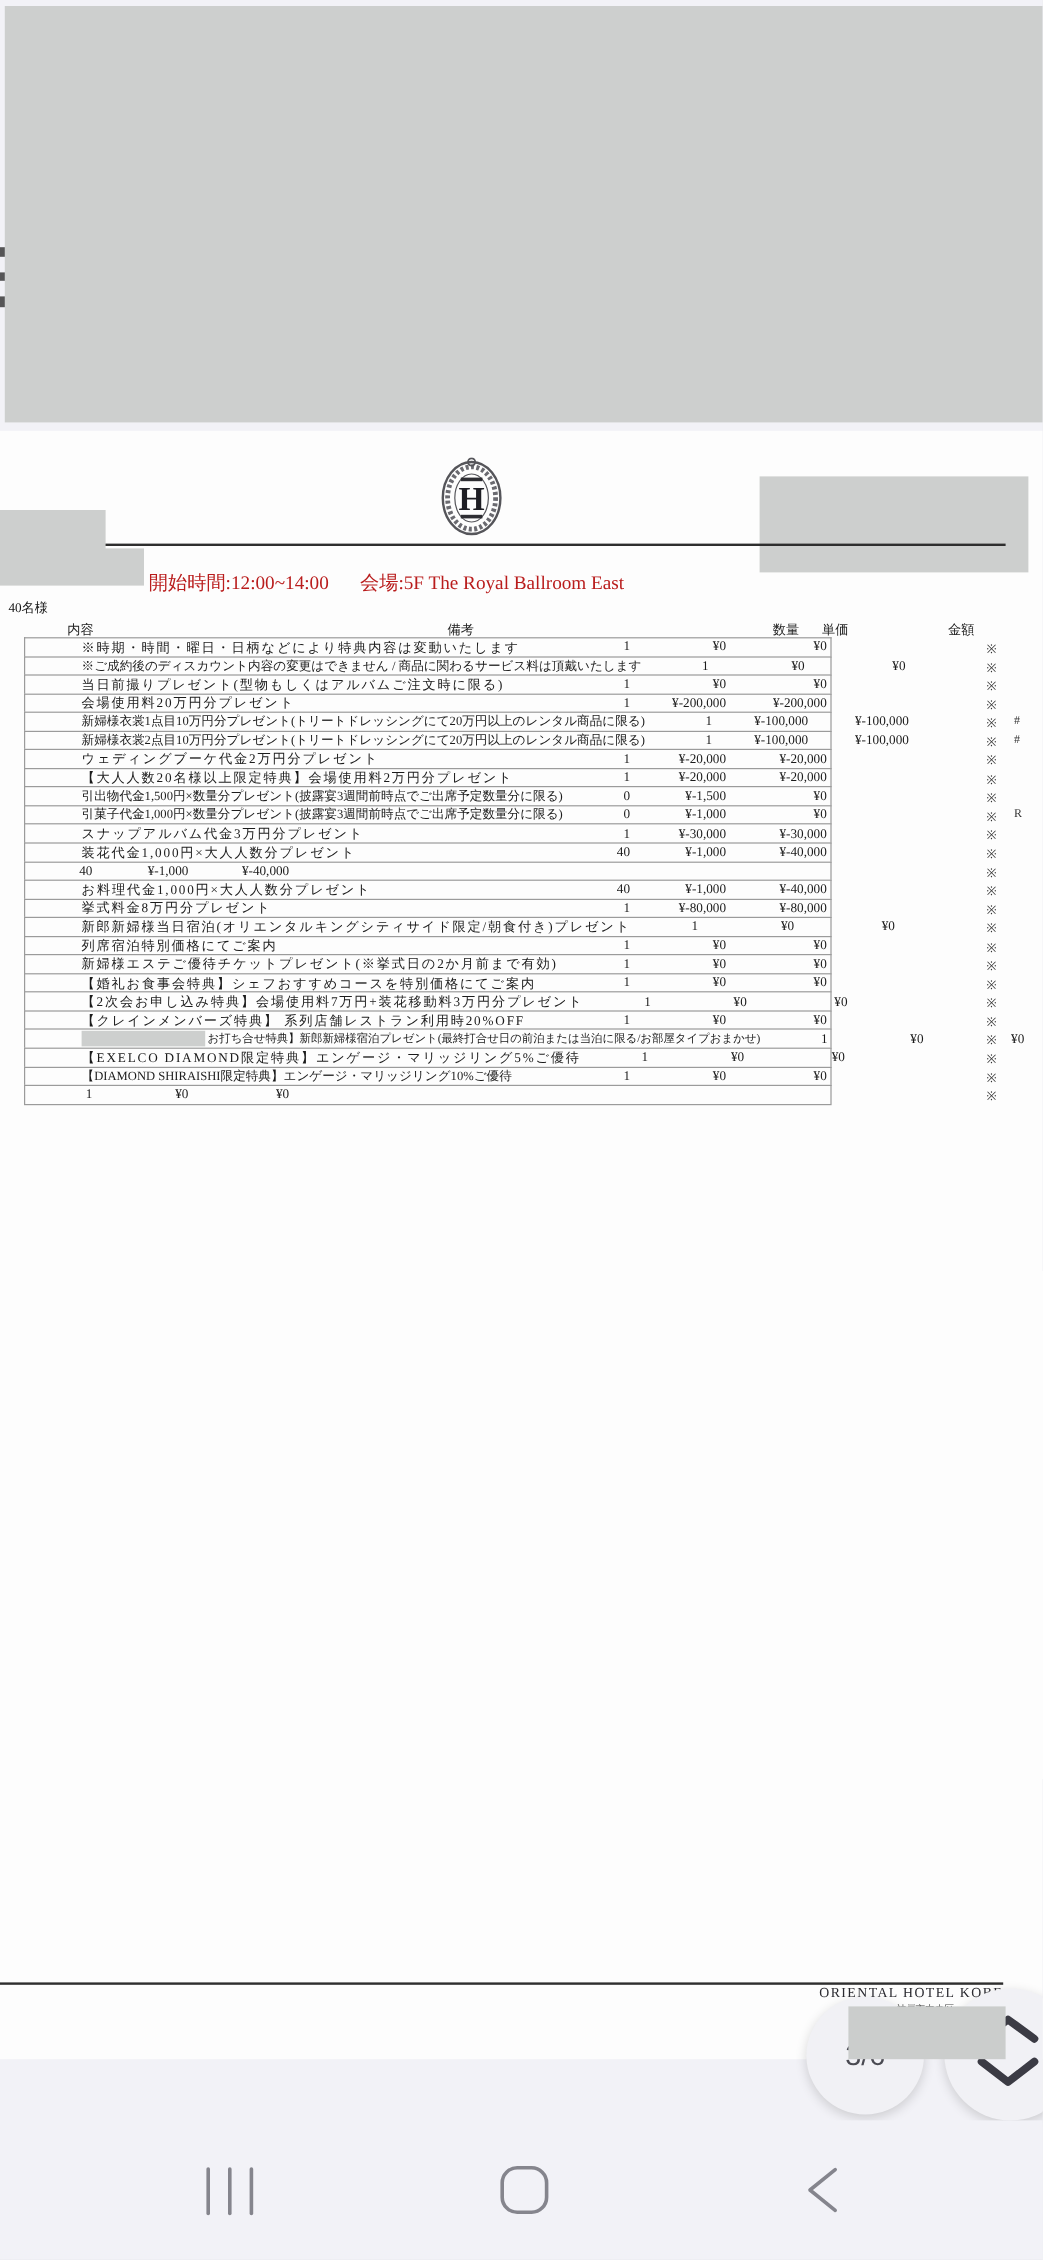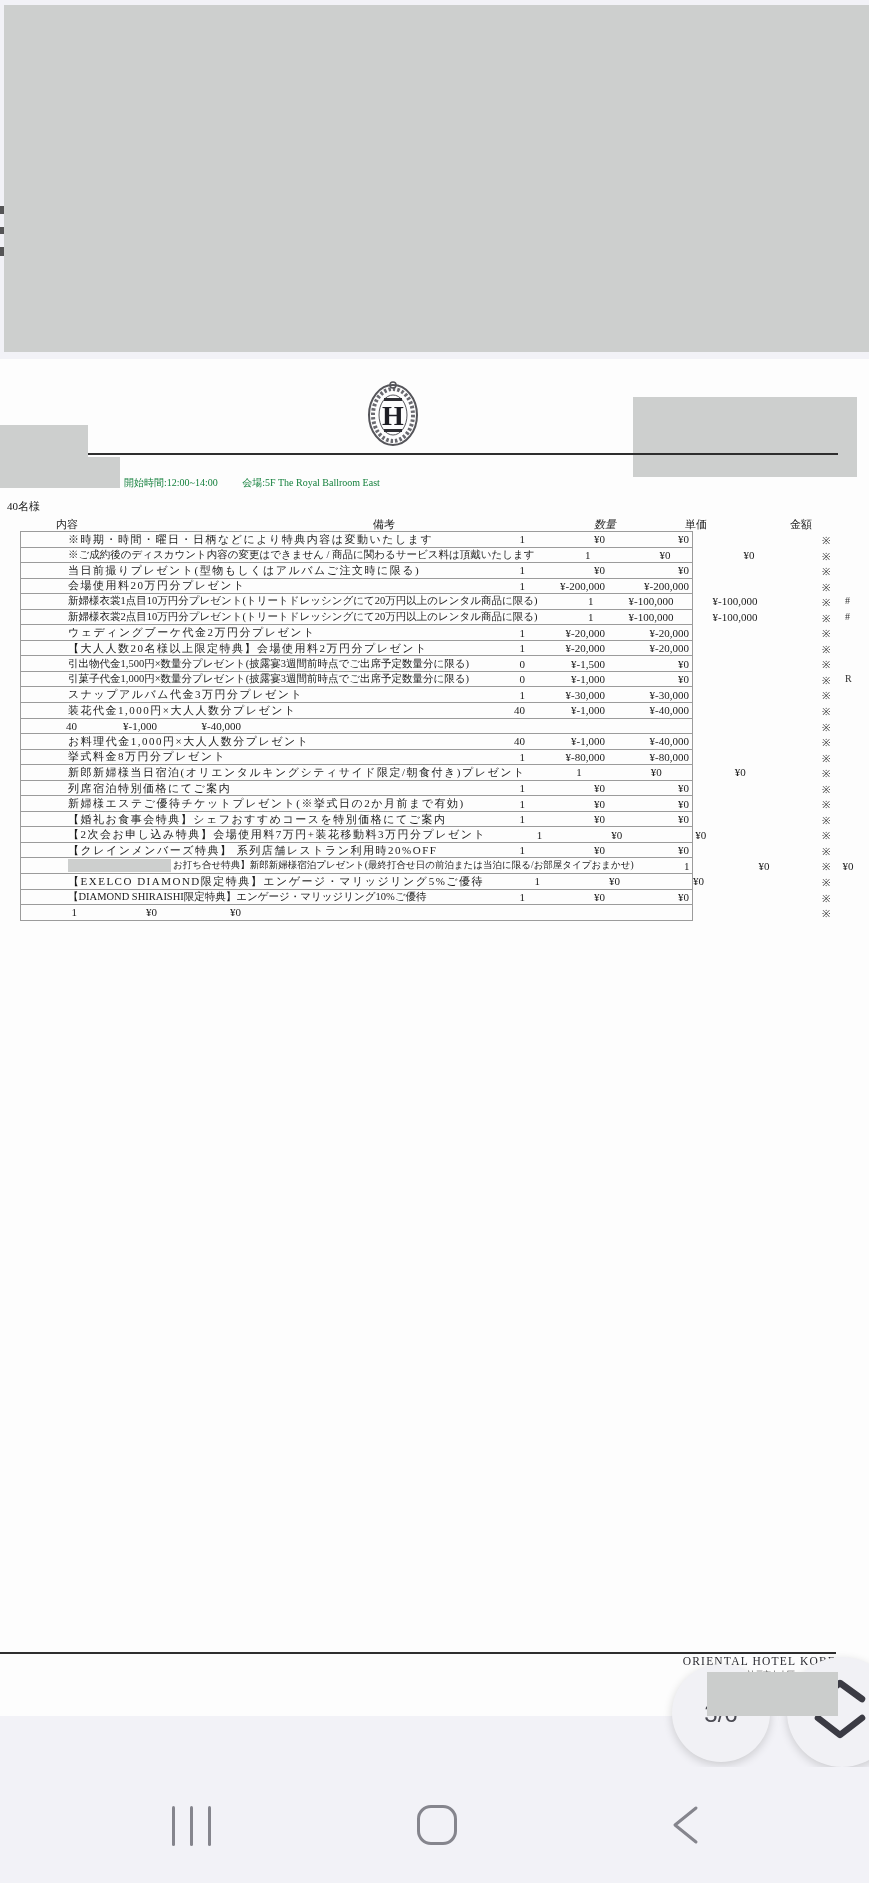--- a/index.html
+++ b/index.html
@@ -13,30 +13,30 @@
   .top-redaction{position:absolute;left:4px;top:5px;width:865px;height:347px;background:#cdcfce;}
   .edge-mark{position:absolute;left:0;width:4px;height:8px;background:#3a3a3a;opacity:.85;}
   
   .doc{position:absolute;left:0;top:359px;width:869px;height:1357px;background:#fdfdfd;}
   .logo{position:absolute;left:367px;top:22px;width:52px;height:66px;}
   .gray-block{position:absolute;background:#cdcfce;}
   .gb-right{left:633px;top:38px;width:224px;height:80px;}
   .gb-left-a{left:0;top:66px;width:88px;height:33px;}
   .gb-left-b{left:0;top:98px;width:120px;height:31px;}
   .hrule{position:absolute;left:0;top:94px;width:838px;height:2px;background:#2e2e2e;}
-  .sched-line{position:absolute;left:124px;top:117px;font-size:10px;white-space:nowrap;color:#15803d;}
+  .sched-line{position:absolute;left:124px;top:117px;font-size:16px;white-space:nowrap;color:#b91c1c;}
   .sched-line .venue{margin-left:22px;}
   .guest-count{position:absolute;left:7px;top:140px;font-size:11px;color:#151515;}
   
   .btable{position:absolute;left:8px;top:157px;width:685px;font-size:11px;color:#1b1b1b;}
   .thead{position:relative;height:15px;}
   .thead span{position:absolute;top:1px;font-size:11px;color:#222;}
   .h-content{left:48px;}
   .h-notes{left:346px;width:60px;text-align:center;}
-  .h-qty{left:586px;width:60px;font-style:italic;}
+  .h-qty{left:617px;width:60px;text-align:center;}
   .h-unit{left:677px;width:60px;text-align:left;}
   .h-amount{left:758px;width:70px;text-align:center;}
   .tbody{border-bottom:1px solid #9b9b9b;margin-left:12px;}
   .trow{
     position:relative;height:15.56px;display:flex;align-items:center;
     box-sizing:border-box;
     border-top:1px solid #9b9b9b;border-left:1px solid #9b9b9b;border-right:1px solid #9b9b9b;
     white-space:nowrap;
   }
   .c-content{flex:1 1 auto;padding-left:47px;letter-spacing:1.5px;overflow:visible;}

